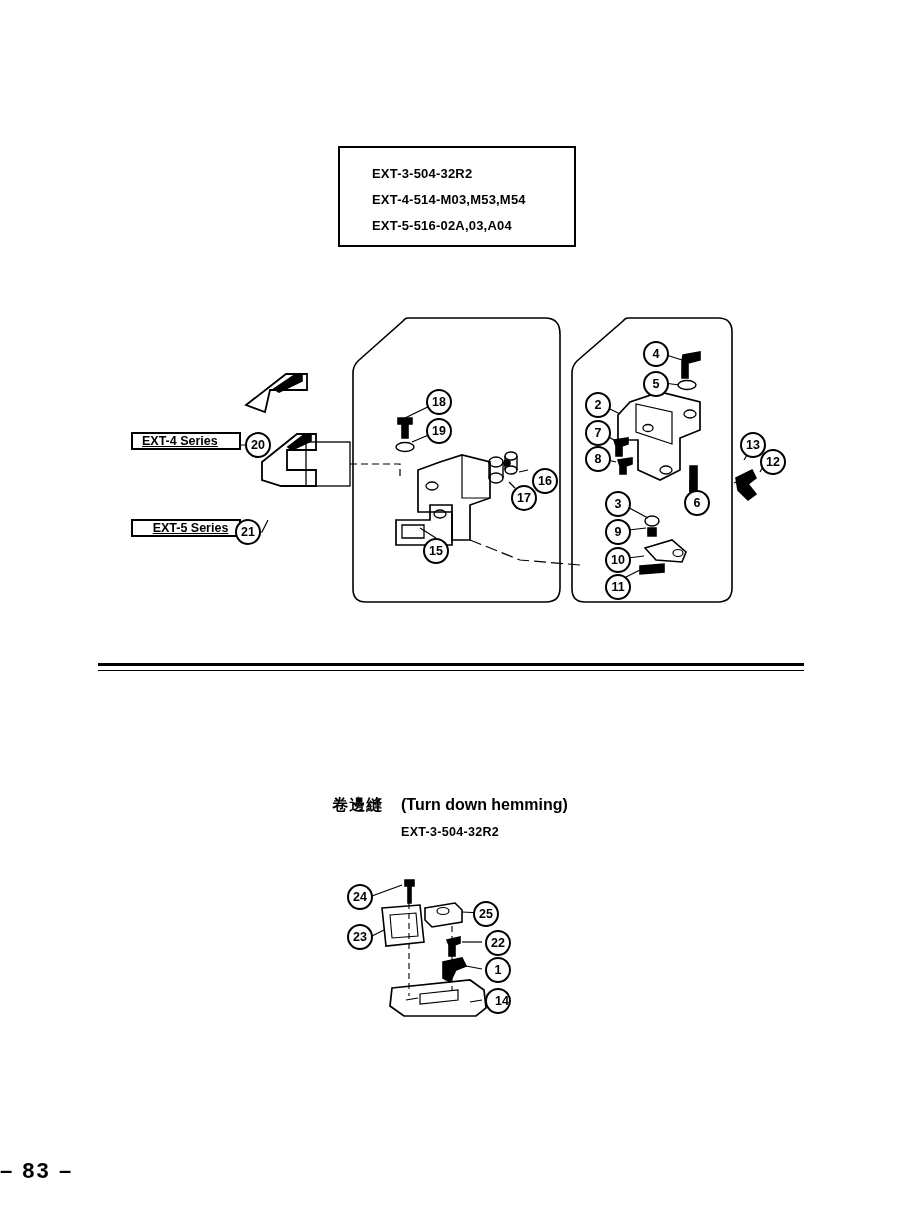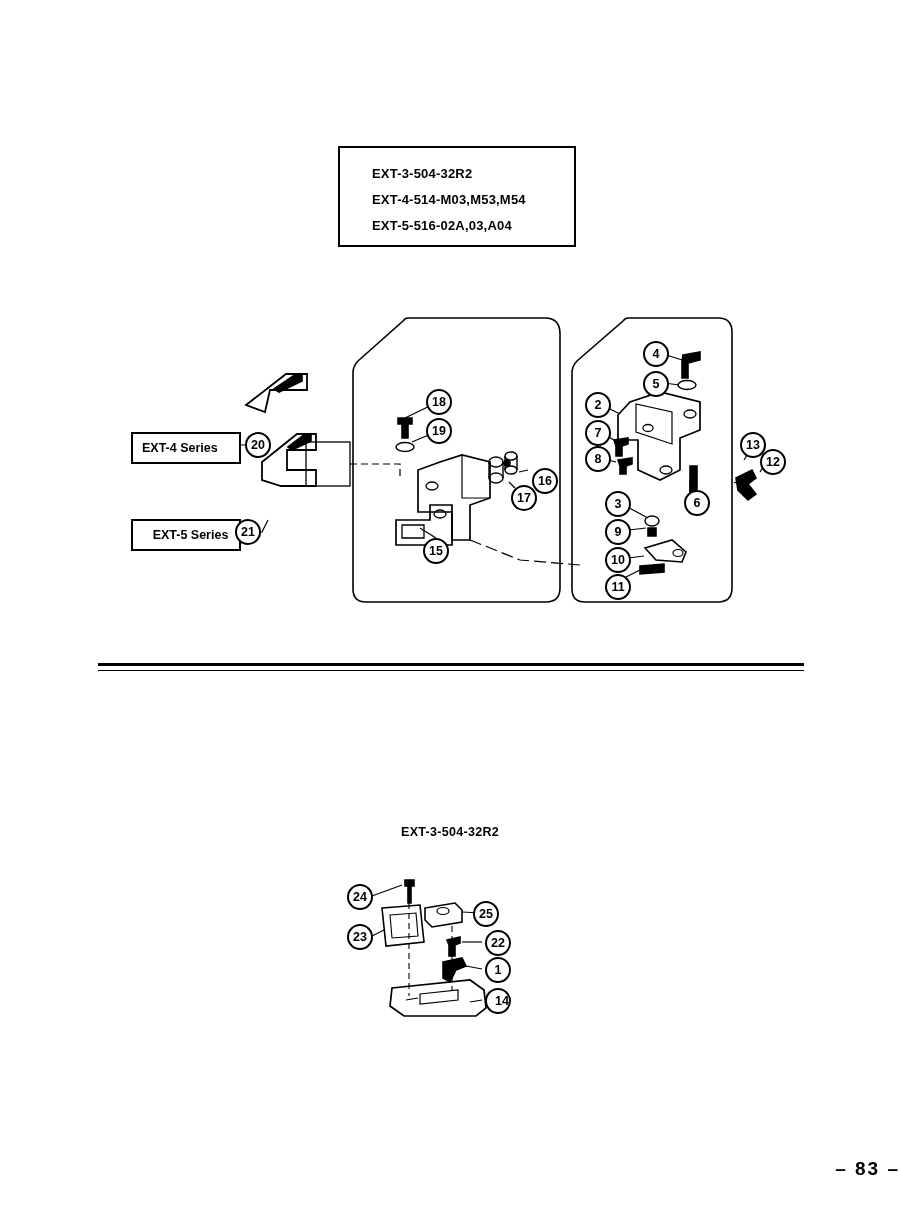--- a/index.html
+++ b/index.html
@@ -41,27 +41,28 @@
     line-height: 26px;
     white-space: nowrap;
   }
 
   
   .series-label {
     position: absolute;
     border: 2px solid #000;
     background: #fff;
     box-sizing: border-box;
-    height: 32px;
+    height: 18px;
     display: flex;
     align-items: center;
     padding-left: 9px;
     font-size: 12.5px;
     font-weight: bold;
     white-space: nowrap;
+    text-decoration: underline;
   }
   .series-4 { left: 131px; top: 432px; width: 110px; }
   .series-5 { left: 131px; top: 519px; width: 110px; justify-content: center; }
 
   
   .balloon {
     position: absolute;
     width: 26px;
     height: 26px;
     border: 2px solid #000;
@@ -117,22 +118,22 @@
     font-weight: bold;
     letter-spacing: 0.3px;
   }
 
   
   .page-number {
     position: absolute;
     left: 0;
     top: 1158px;
     width: 900px;
-    text-align: right;
-    font-size: 19px;
+    text-align: left;
+    font-size: 22px;
     font-weight: bold;
     letter-spacing: 2px;
   }
 
   svg.art { position: absolute; left: 0; top: 0; overflow: visible; }
 </style>
 </head>
 <body>
 
 <div class="page">
@@ -256,20 +257,25 @@
   <div class="balloon" style="left:605px; top:519px;">9</div>
   <div class="balloon" style="left:605px; top:547px;">10</div>
   <div class="balloon" style="left:605px; top:574px;">11</div>
   <div class="balloon" style="left:684px; top:490px;">6</div>
   <div class="balloon" style="left:740px; top:432px;">13</div>
   <div class="balloon" style="left:760px; top:449px;">12</div>
 
   <div class="rule"></div>
   <div class="rule-thin"></div>
 
+  <div class="section-title">
+    <span class="cjk">卷邊縫</span>
+    <span>&nbsp;&nbsp;</span>
+    <span>(Turn down hemming)</span>
+  </div>
   <div class="section-sub">EXT-3-504-32R2</div>
 
   <svg class="art" width="900" height="1230">
     <g fill="none" stroke="#000" stroke-width="1.6">
 
       <path d="M382 908 L420 905 L424 942 L386 946 Z" stroke-width="1.6"></path>
       <path d="M390 915 L416 913 L418 936 L392 938 Z" stroke-width="1.1"></path>
 
       <path d="M405 880 L414 880 L414 886 L411 886 L411 903 L408 903 L408 886 L405 886 Z" fill="#000" stroke="#000"></path>
 

